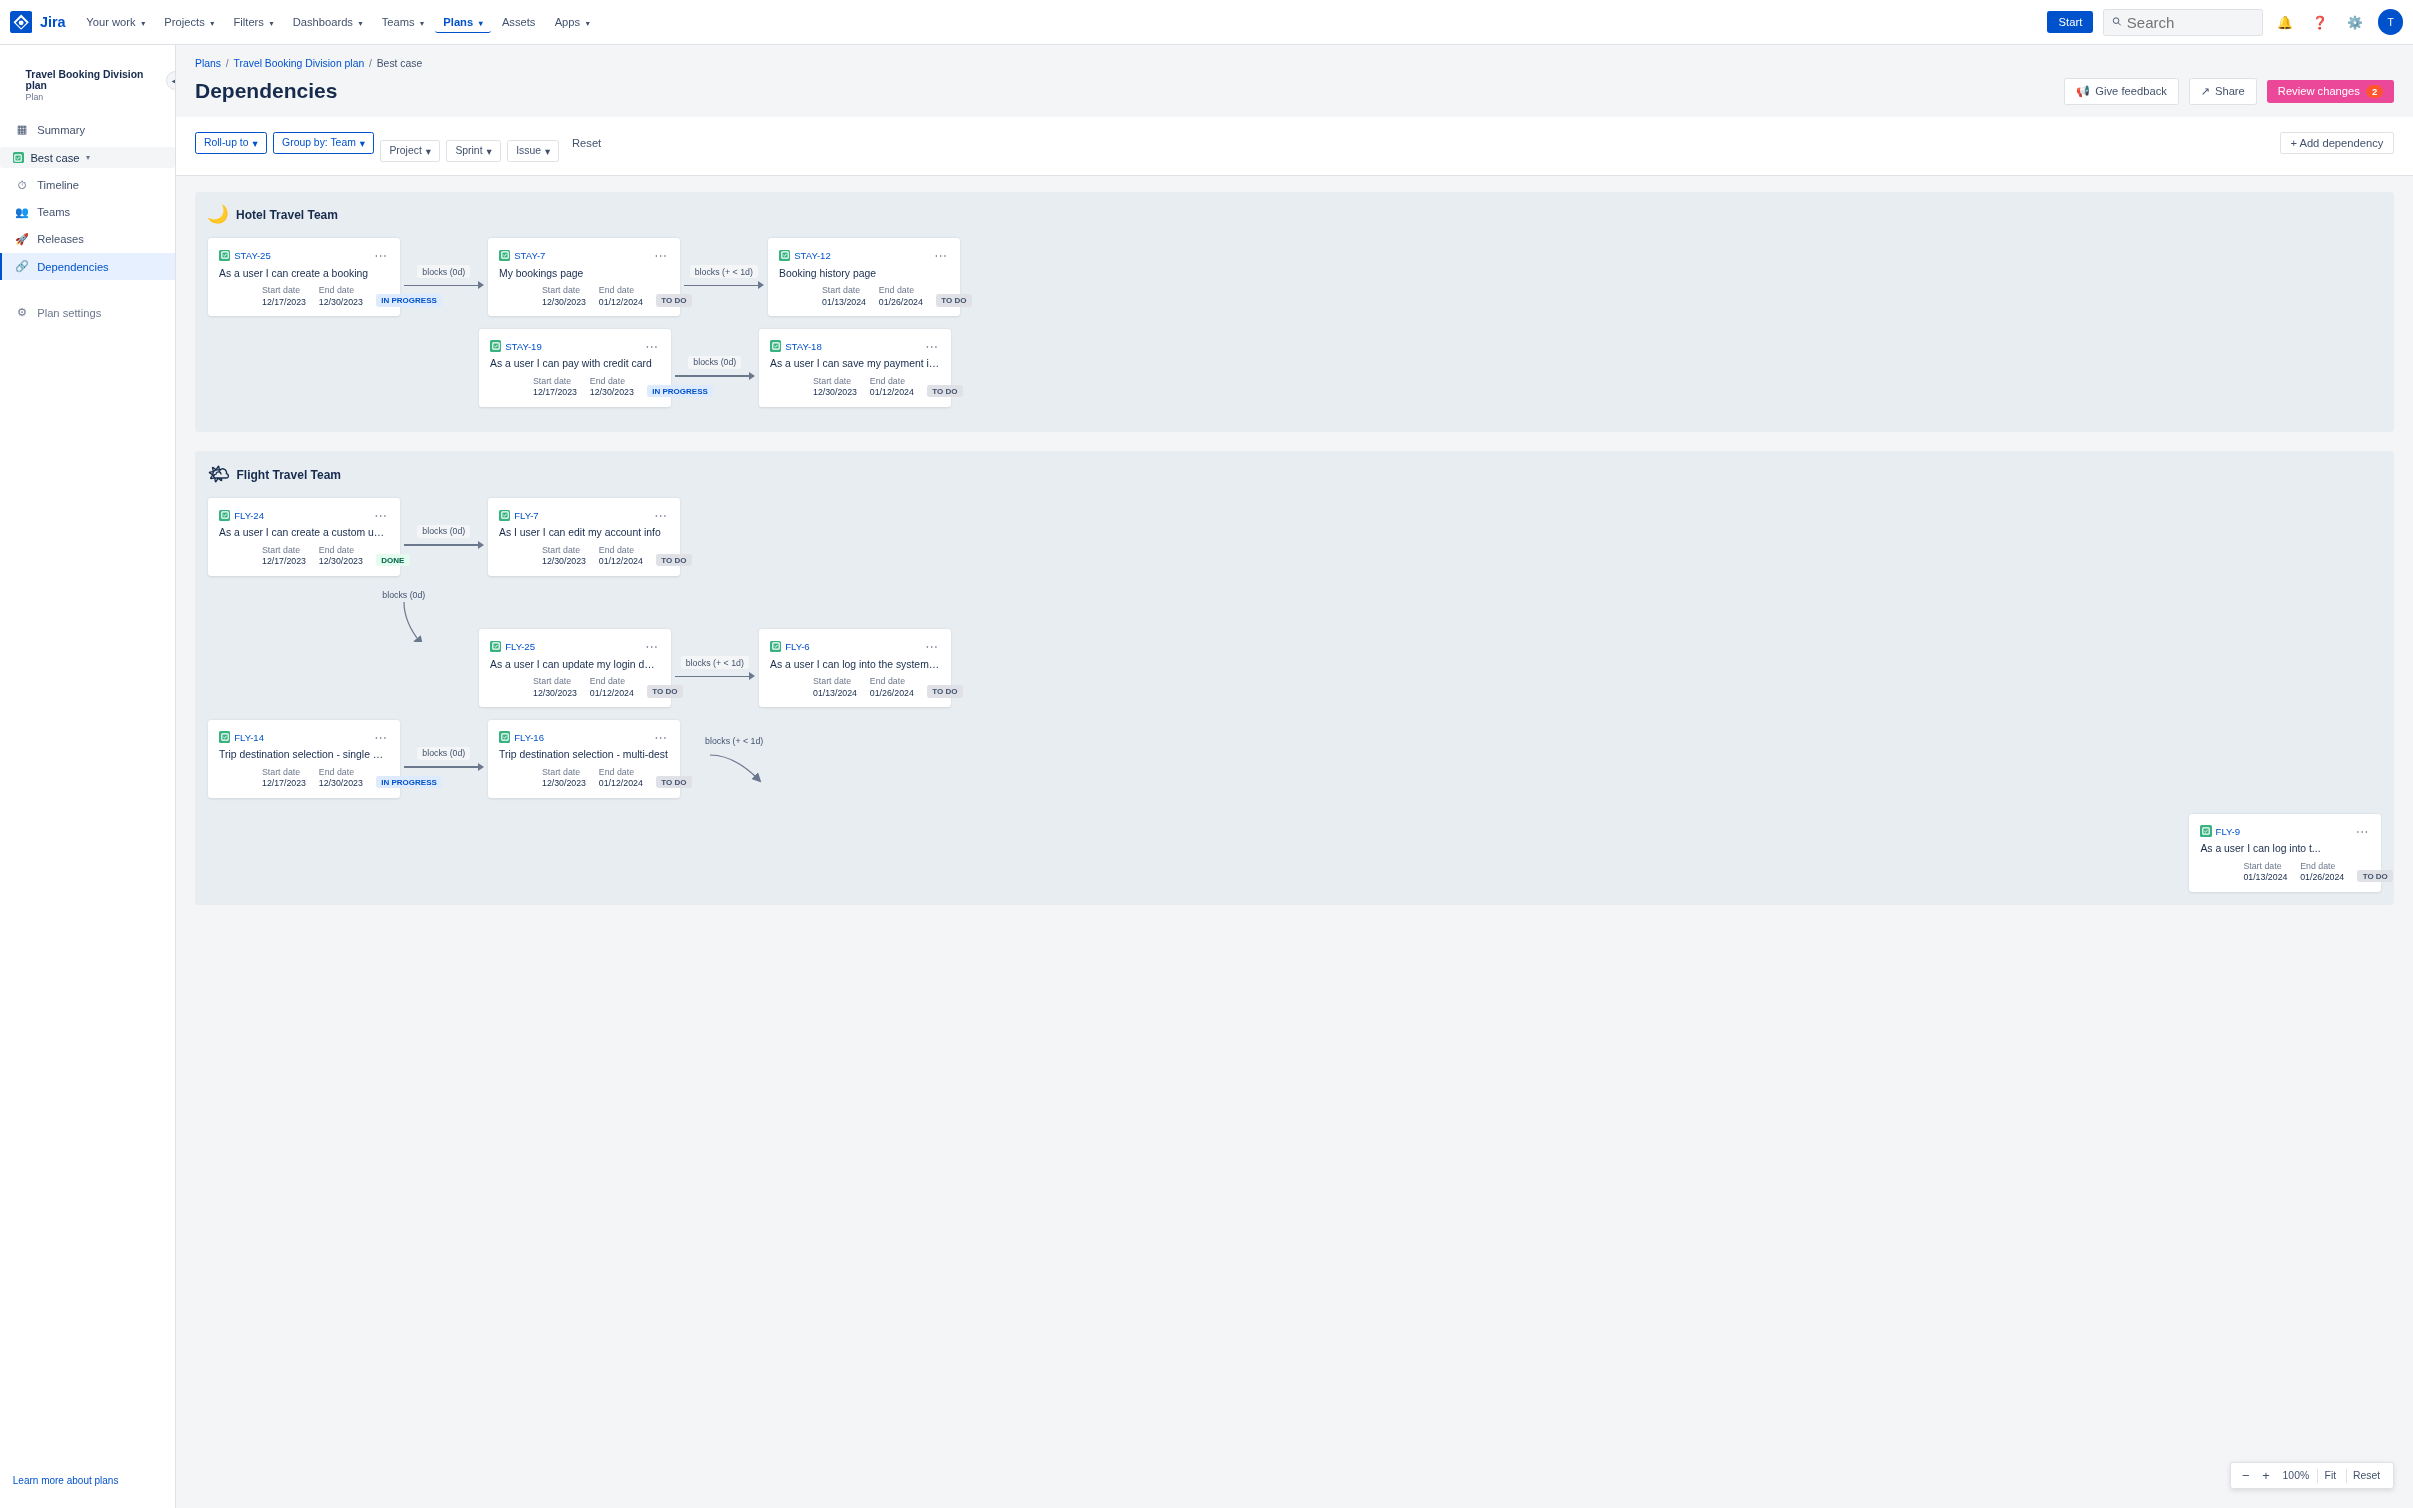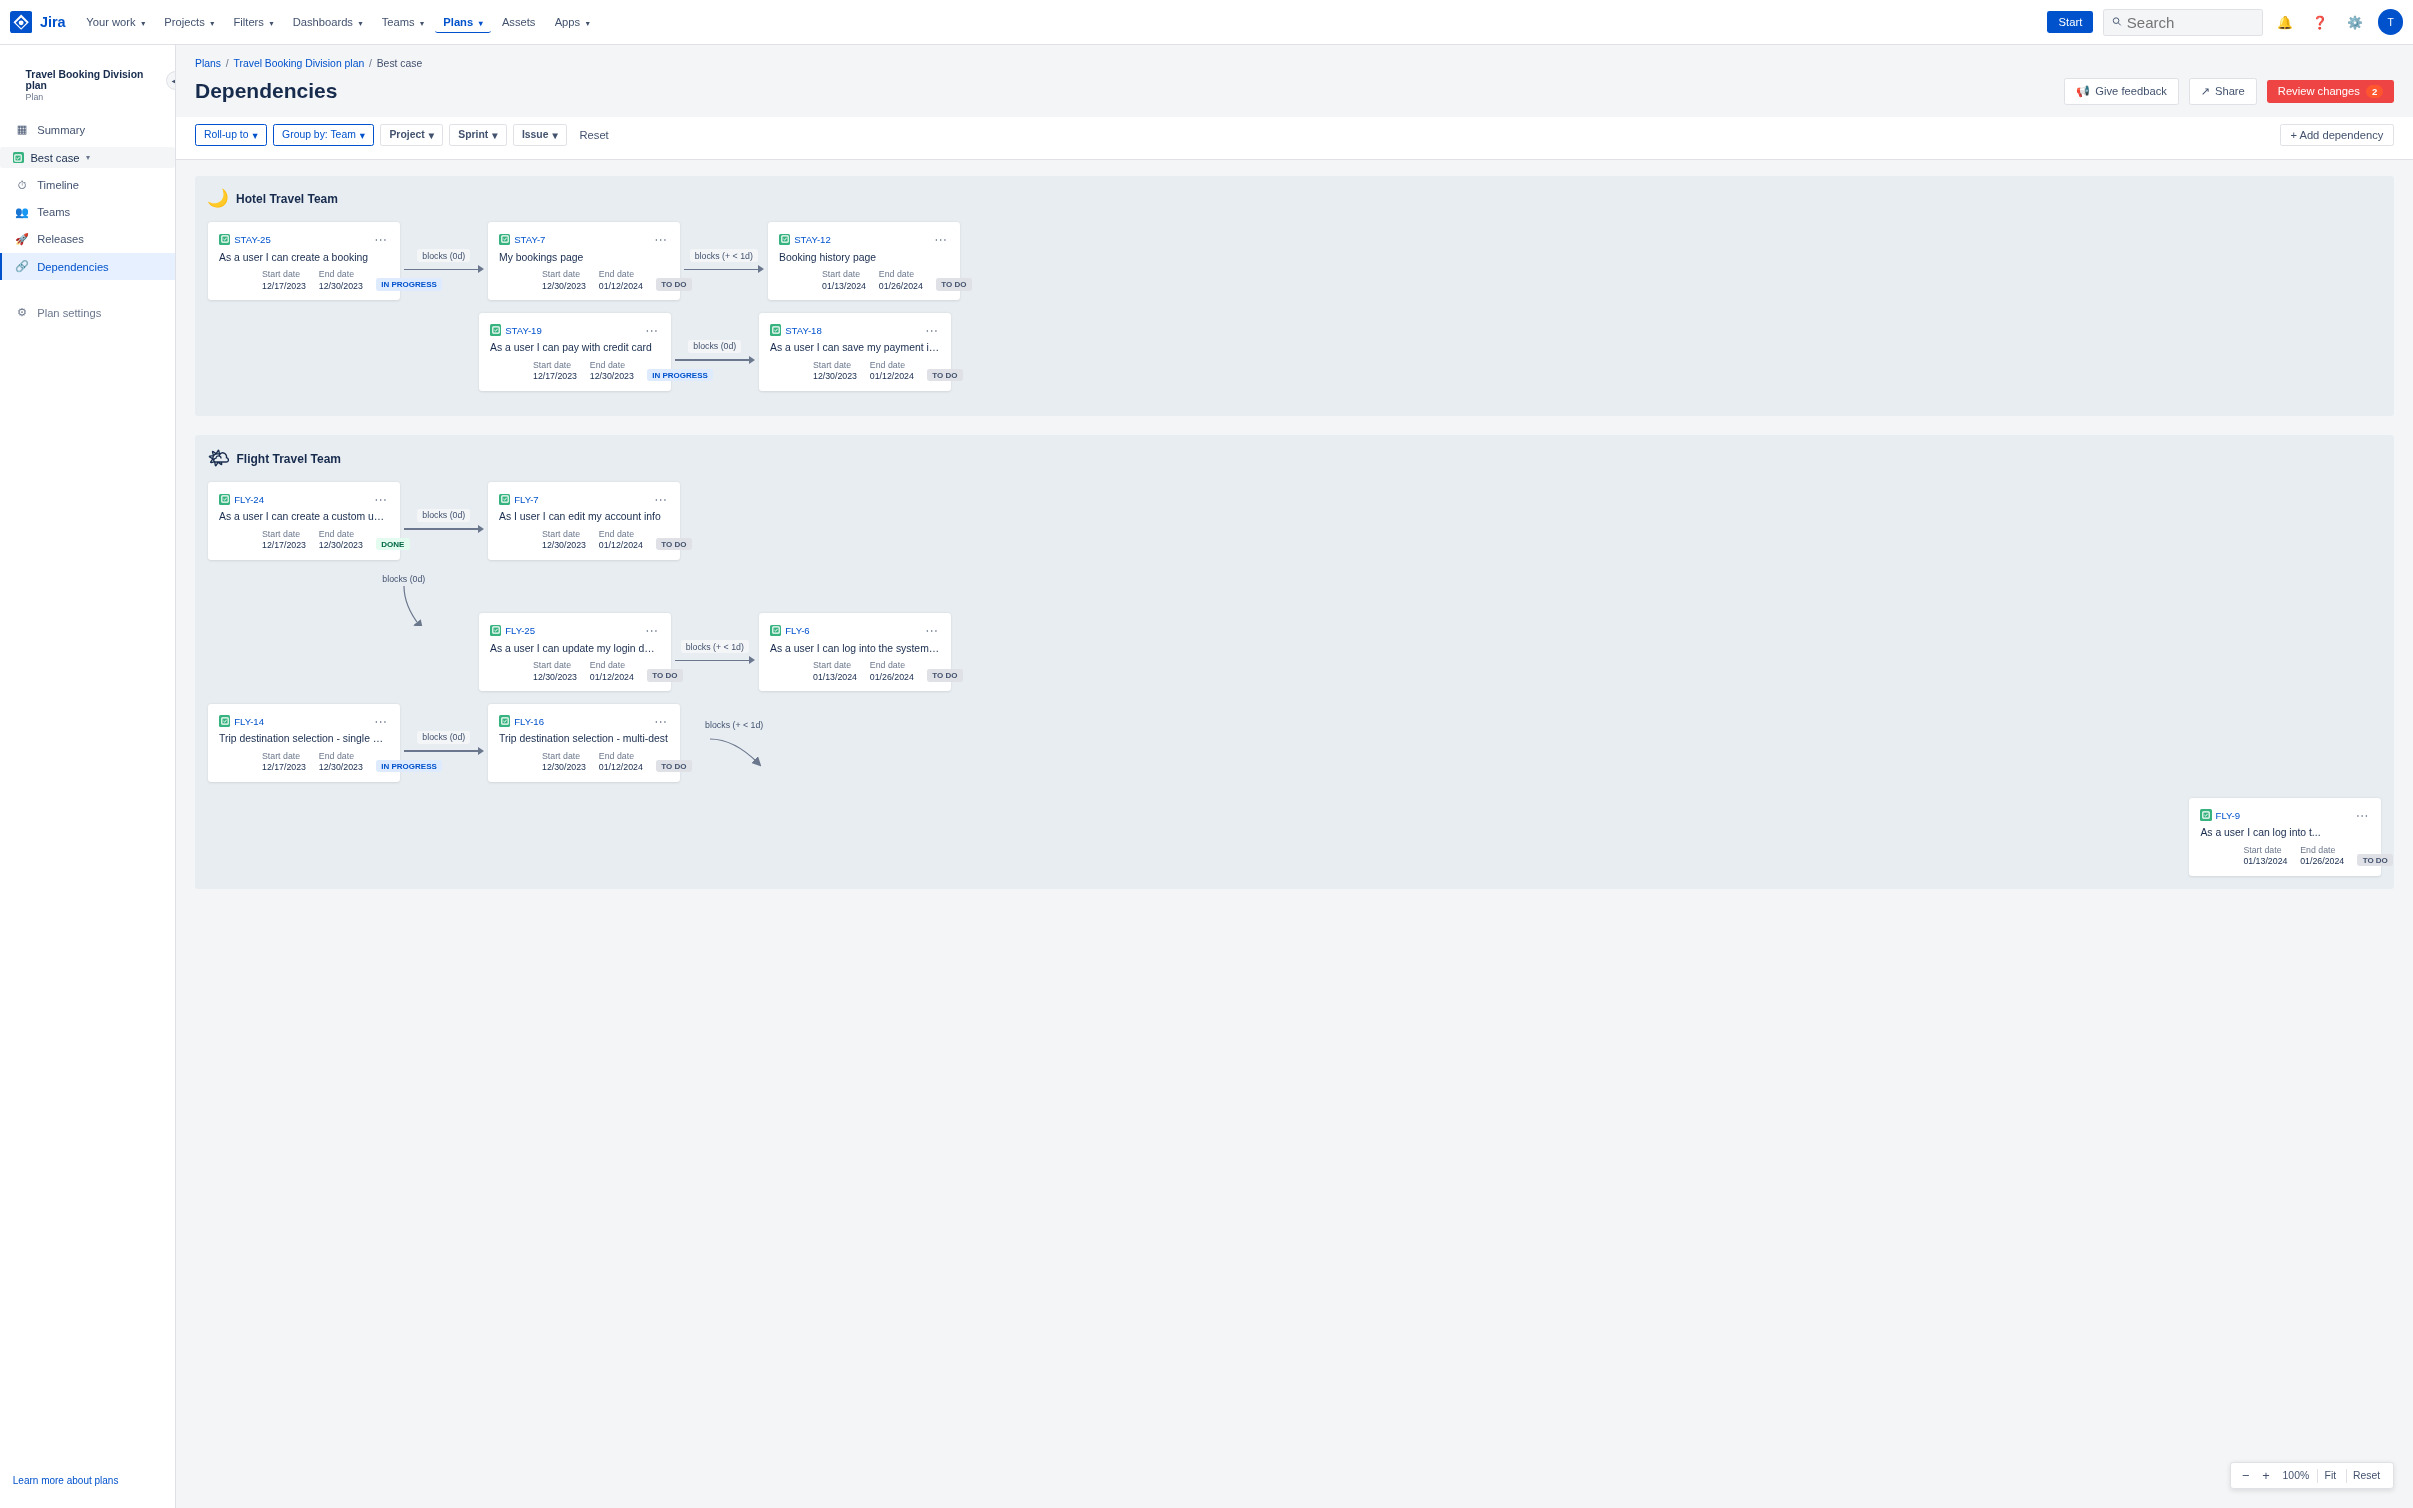--- a/index.html
+++ b/index.html
@@ -40,27 +40,27 @@
 
     
     .main { margin-left: 176px; padding: 0; flex: 1; }
     .breadcrumb { display: flex; align-items: center; gap: 4.8px; padding: 12.8px 19px 3.2px; font-size: 10.4px; color: #42526e; }
     .breadcrumb a { color: #0052cc; cursor: pointer; text-decoration: none; }
     .breadcrumb-sep { color: #6b778c; }
     .page-header { display: flex; align-items: center; padding: 6.4px 19px 12.8px; }
     .page-title { font-size: 21px; font-weight: 600; color: #172b4d; flex: 1; }
     .page-actions { display: flex; align-items: center; gap: 9.6px; }
     .action-btn { display: flex; align-items: center; gap: 4.8px; padding: 5.6px 11.2px; border: 0.8px solid #dfe1e6; border-radius: 2.4px; background: #fff; cursor: pointer; font-size: 11.2px; color: #42526e; }
-    .review-btn { background: #ef4444; color: #fff; padding: 5.6px 11.2px; border-radius: 2.4px; border: none; cursor: pointer; font-size: 11.2px; font-weight: 500; display: flex; align-items: center; gap: 6.4px; }
+    .review-btn { background: #ec4899; color: #fff; padding: 5.6px 11.2px; border-radius: 2.4px; border: none; cursor: pointer; font-size: 11.2px; font-weight: 500; display: flex; align-items: center; gap: 6.4px; }
     .badge { background: #ff5630; color: #fff; border-radius: 8px; padding: 0.8px 5.6px; font-size: 9.6px; font-weight: 600; }
 
     
     .filters-bar { display: flex; align-items: center; gap: 6.4px; padding: 6.4px 19px 12.8px; border-bottom: 0.8px solid #dfe1e6; background: #fff; }
     .filter-btn { display: flex; align-items: center; gap: 4px; padding: 4px 8px; border: 1.6px solid #0052cc; border-radius: 2.4px; background: #fff; cursor: pointer; font-size: 10.4px; color: #0052cc; font-weight: 500; }
-    .filter-btn.secondary { border: 0.8px solid #dfe1e6; color: #42526e; font-weight: 700; }
+    .filter-btn.secondary { border: 0.8px solid #dfe1e6; color: #42526e; font-weight: 400; margin-top: 16px; }
     .reset-btn { background: none; border: none; cursor: pointer; font-size: 11.2px; color: #42526e; padding: 4px 6.4px; }
     .add-dep-btn { display: flex; align-items: center; gap: 4px; padding: 4px 9.6px; border: 0.8px solid #dfe1e6; background: #fff; border-radius: 2.4px; cursor: pointer; font-size: 11.2px; color: #42526e; margin-left: auto; }
 
     
     .dep-content { padding: 16px 19px; background: #f4f5f7; min-height: calc(100vh - 176px); }
 
     
     .team-section { background: #e8edf2; border-radius: 3.2px; margin-bottom: 19px; padding: 12.8px; }
     .team-header { display: flex; align-items: center; gap: 6.4px; margin-bottom: 12.8px; font-size: 12px; font-weight: 600; color: #172b4d; }
     .team-emoji { font-size: 17.6px; }

